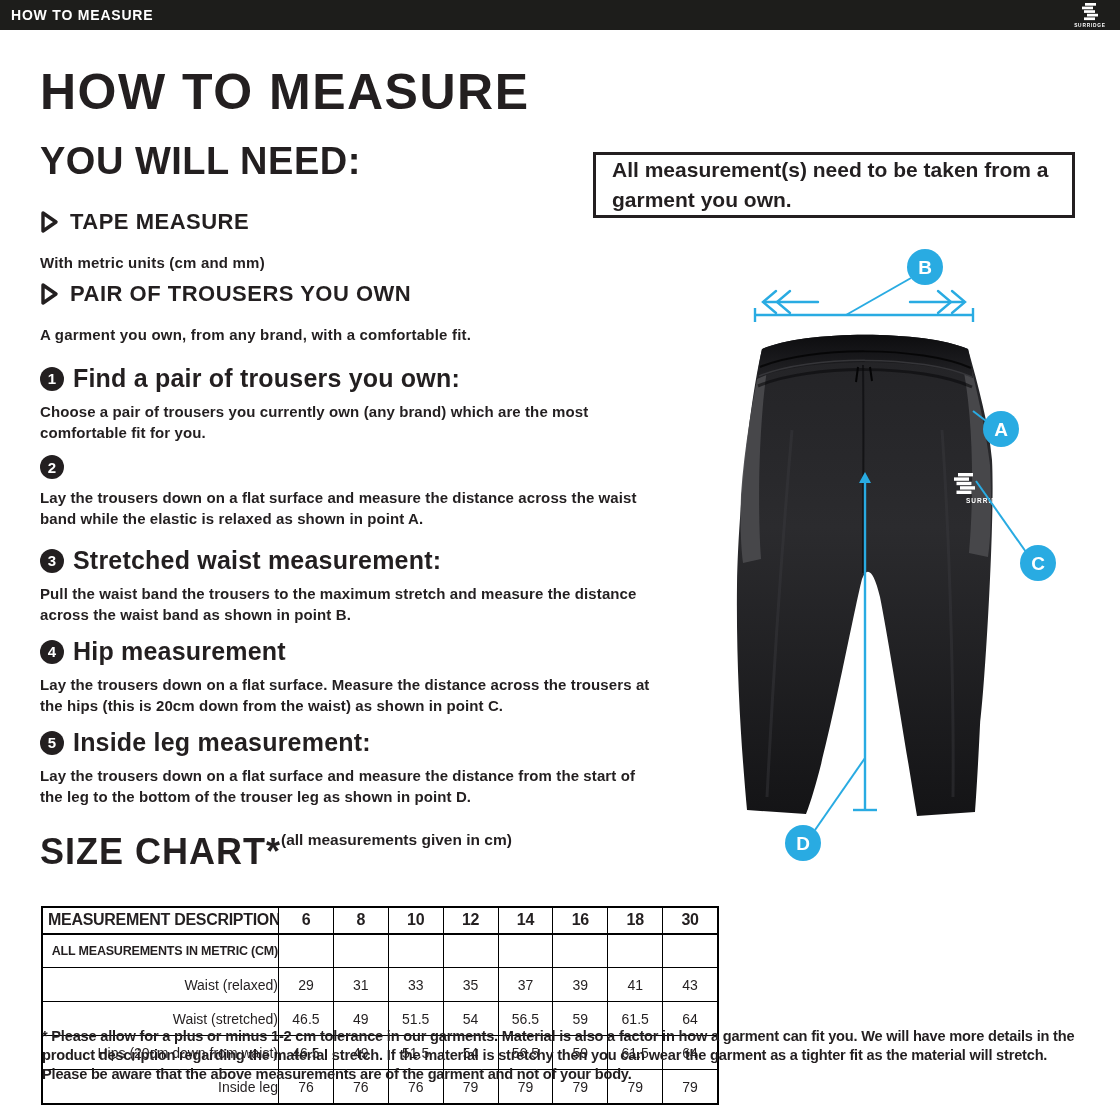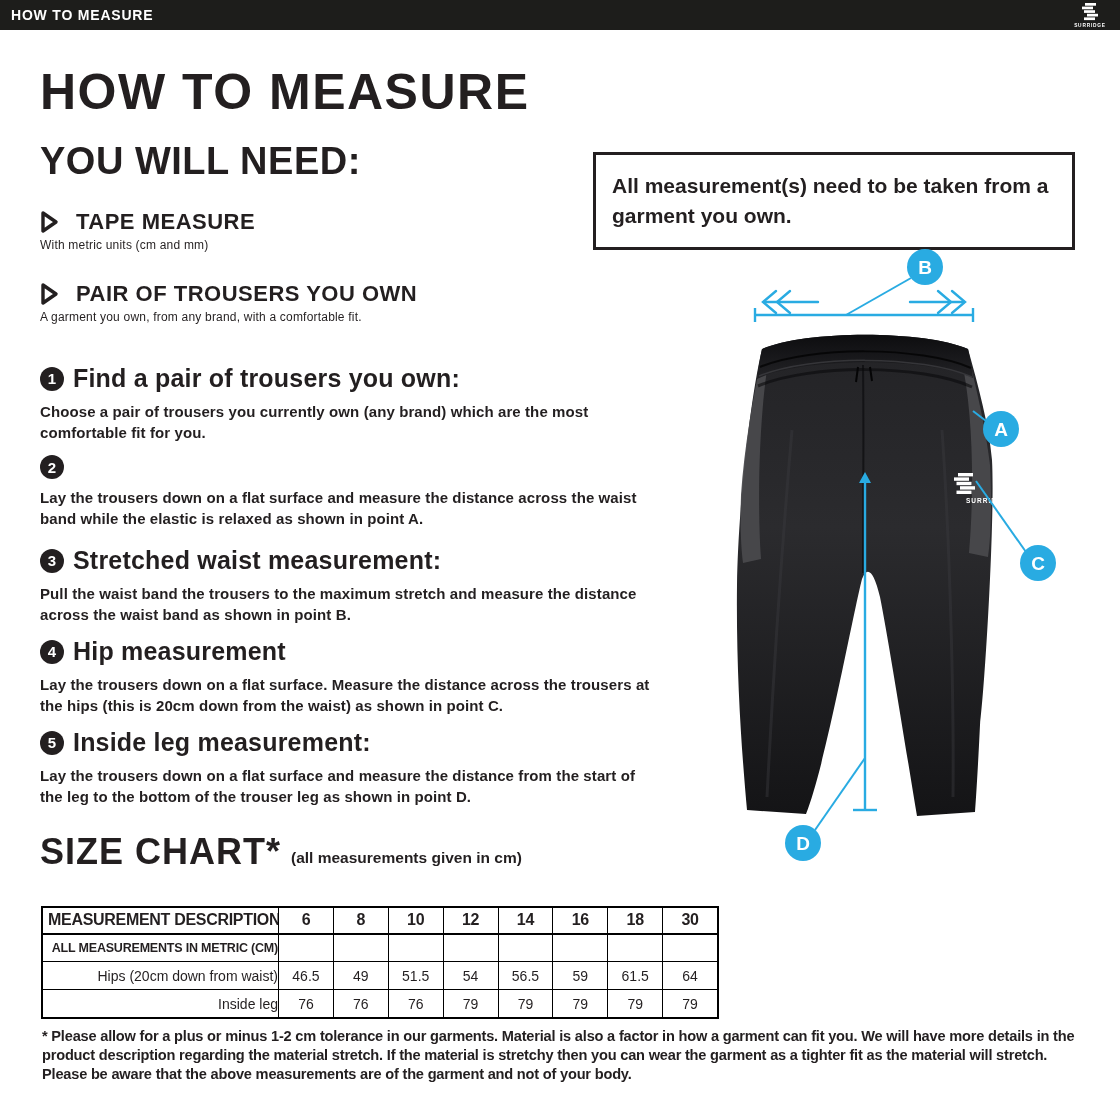--- a/index.html
+++ b/index.html
@@ -6,40 +6,40 @@
 *{margin:0;padding:0;box-sizing:border-box}
 body{width:1120px;height:1120px;position:relative;overflow:hidden;background:#fff;
      font-family:"Liberation Sans",sans-serif;color:var(--ink)}
 .abs{position:absolute}
 .topbar{left:0;top:0;width:1120px;height:30px;background:var(--bar);
         display:flex;align-items:center;justify-content:space-between;padding:0 8px 0 11px}
 .topbar-title{color:#fff;font-size:14px;font-weight:800;letter-spacing:.8px}
 .page-title{left:40px;top:63px;font-size:50px;font-weight:800;letter-spacing:1.5px}
 .ywn{left:40px;top:140px;font-size:38px;font-weight:800;letter-spacing:.5px}
 .need{left:40px}
-.need-head{display:flex;align-items:center;gap:17px}
+.need-head{display:flex;align-items:center;gap:11px}
 .need-title{font-size:22px;font-weight:800;letter-spacing:.5px}
-.need-sub{font-size:12px;font-weight:400;margin-top:3px;letter-spacing:.2px}
+.need-sub{font-size:15px;font-weight:700;margin-top:19px;letter-spacing:.2px}
 .note{left:593px;top:152px;width:482px;border:3px solid var(--ink);
-      padding:16px 16px;font-size:21px;font-weight:700;line-height:30px}
+      padding:0 16px;font-size:21px;font-weight:700;line-height:30px}
 .step{left:40px;width:622px}
 .step-head{display:flex;align-items:center;gap:9px;margin-bottom:8px}
 .badge{width:24px;height:24px;border-radius:50%;background:var(--ink);color:#fff;
        font-size:15px;font-weight:800;display:inline-flex;align-items:center;justify-content:center;flex:0 0 24px}
 .step-title{font-size:25px;font-weight:800;letter-spacing:.2px}
 .step-body{font-size:15px;font-weight:700;line-height:21px;letter-spacing:.1px}
-.sc-head{left:40px;top:831px;display:flex;align-items:flex-end;gap:10px}
+.sc-head{left:40px;top:831px;display:flex;align-items:flex-start;}
 .sc-title{font-size:36px;font-weight:800;letter-spacing:1px}
 .sc-sub{font-size:15.5px;font-weight:700;padding-bottom:6px}
 .size-table{left:42px;top:907px;width:676px;border-collapse:collapse;table-layout:fixed;
             outline:2px solid #000;outline-offset:-1px}
 .size-table th,.size-table td{border:1px solid #000;overflow:hidden;white-space:nowrap}
 .size-table thead th{height:26px;font-size:16px;font-weight:700;border-bottom:2px solid #000;letter-spacing:-.3px}
 .size-table th.desc,.size-table td.desc{text-align:right;padding-left:5px;width:236px}
-.size-table td{height:28px;font-size:14px;text-align:center;font-weight:400}
+.size-table td{height:34px;font-size:14px;text-align:center;font-weight:400}
 .size-table td.desc.bold{font-weight:700;font-size:12.5px;height:17px;letter-spacing:-.2px}
 .footnote{left:42px;top:1027px;width:1050px;font-size:14.6px;font-weight:700;line-height:19px;letter-spacing:-.2px}
 .cy{stroke:var(--accent);fill:none}
 .cyf{fill:var(--accent)}
 .mletter{fill:#fff;font-size:19px;font-weight:800;font-family:"Liberation Sans",sans-serif;text-anchor:middle}
 .brandtext{fill:#fff;font-weight:700;font-family:"Liberation Sans",sans-serif}
 </style>
 </head>
 <body>
 
@@ -246,20 +246,42 @@
         <td></td>
         <td></td>
         <td></td>
         <td></td>
         <td></td>
         <td></td>
         <td></td>
         <td></td>
       </tr>
       <tr>
+        <td class="desc">Waist (relaxed)</td>
+        <td>29</td>
+        <td>31</td>
+        <td>33</td>
+        <td>35</td>
+        <td>37</td>
+        <td>39</td>
+        <td>41</td>
+        <td>43</td>
+      </tr>
+      <tr>
+        <td class="desc">Waist (stretched)</td>
+        <td>46.5</td>
+        <td>49</td>
+        <td>51.5</td>
+        <td>54</td>
+        <td>56.5</td>
+        <td>59</td>
+        <td>61.5</td>
+        <td>64</td>
+      </tr>
+      <tr>
         <td class="desc">Hips (20cm down from waist)</td>
         <td>46.5</td>
         <td>49</td>
         <td>51.5</td>
         <td>54</td>
         <td>56.5</td>
         <td>59</td>
         <td>61.5</td>
         <td>64</td>
       </tr>

